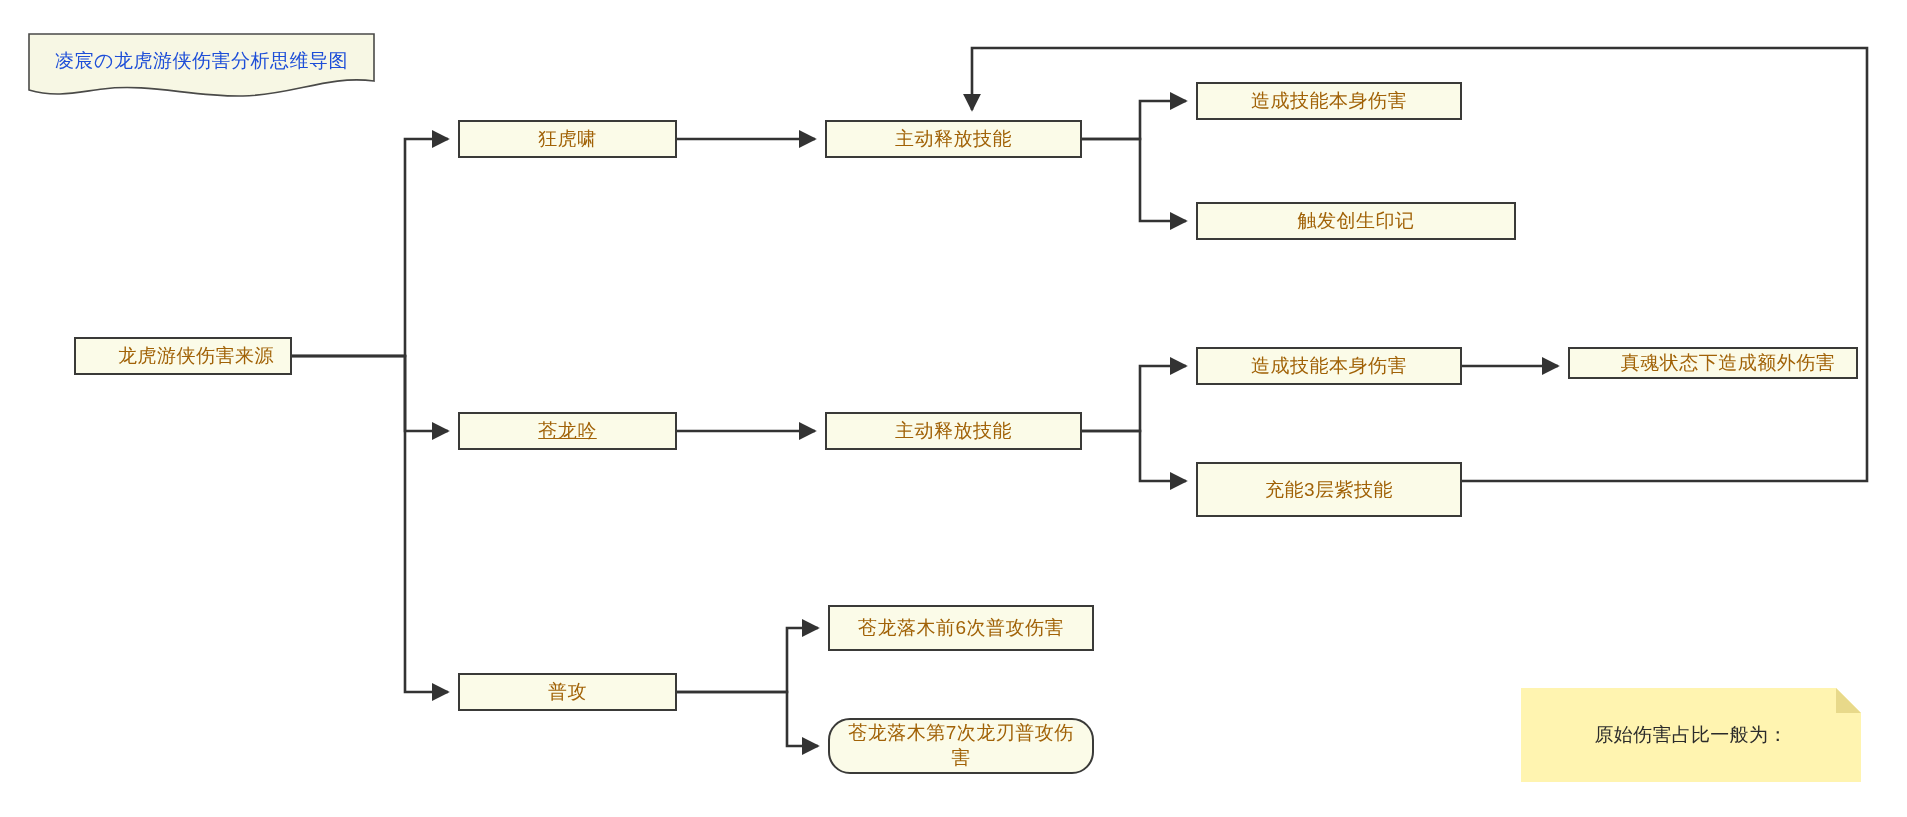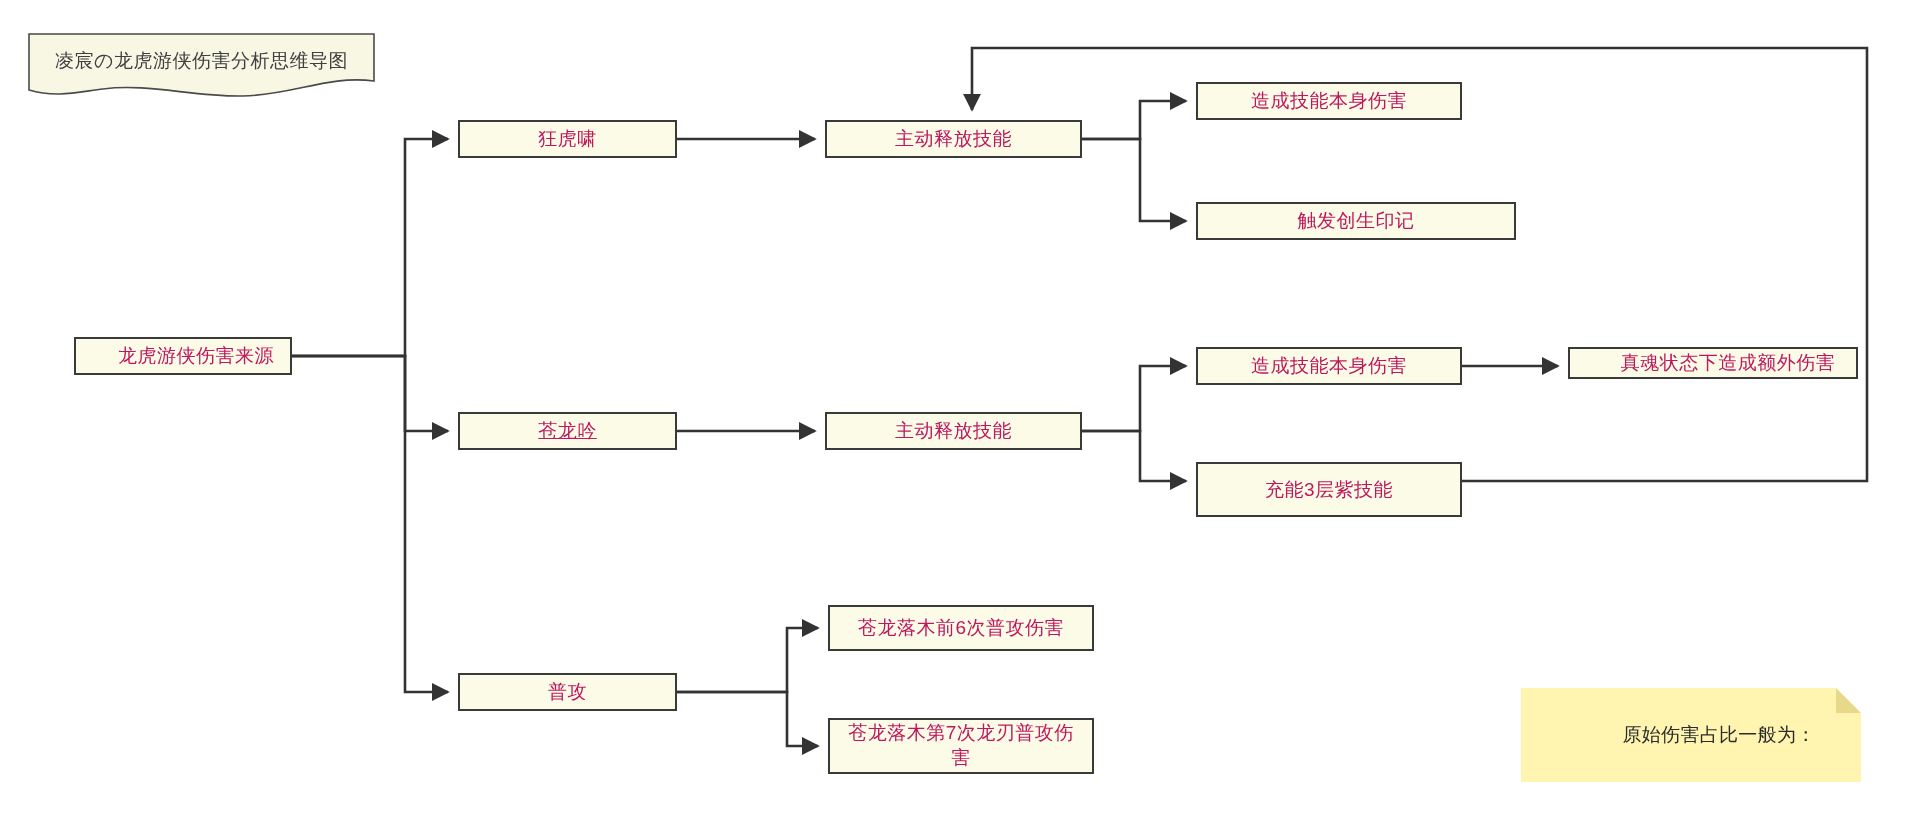--- a/index.html
+++ b/index.html
@@ -27,49 +27,50 @@
   }
   .node {
     position: absolute;
     box-sizing: border-box;
     background: #fbfbe8;
     border: 2px solid #3a3a38;
     display: flex;
     align-items: center;
     justify-content: center;
     text-align: center;
-    color: #be185d;
+    color: #a16207;
     font-size: 19px;
     line-height: 1.35;
     letter-spacing: 0.5px;
     padding: 2px 10px;
     z-index: 2;
   }
   .node.two-line {
     line-height: 1.3;
+    border-radius: 22px;
   }
   
   #title-banner {
     position: absolute;
     left: 28px;
     top: 33px;
     width: 347px;
     height: 66px;
     z-index: 3;
   }
   #title-banner .banner-text {
     position: absolute;
     left: 0;
     top: 0;
     width: 347px;
     height: 56px;
     display: flex;
     align-items: center;
     justify-content: center;
-    color: #404040;
+    color: #1d4ed8;
     font-size: 19px;
     letter-spacing: 0.5px;
     z-index: 2;
     pointer-events: none;
   }
   #title-banner svg {
     position: absolute;
     left: 0;
     top: 0;
   }
@@ -96,21 +97,20 @@
     display: flex;
     flex-direction: column;
     align-items: center;
     justify-content: center;
     color: #2b2b2b;
     font-size: 19px;
     line-height: 1.45;
     letter-spacing: 0.3px;
     z-index: 2;
     pointer-events: none;
-    margin-left: 28px;
   }
 </style>
 </head>
 <body>
 
 <div id="canvas">
 
   <svg id="edges" viewBox="0 0 1907 817" width="1907" height="817">
     <defs>
       <marker id="arrow" viewBox="0 0 10 10" refX="9" refY="5" markerWidth="7" markerHeight="7" orient="auto-start-reverse">

